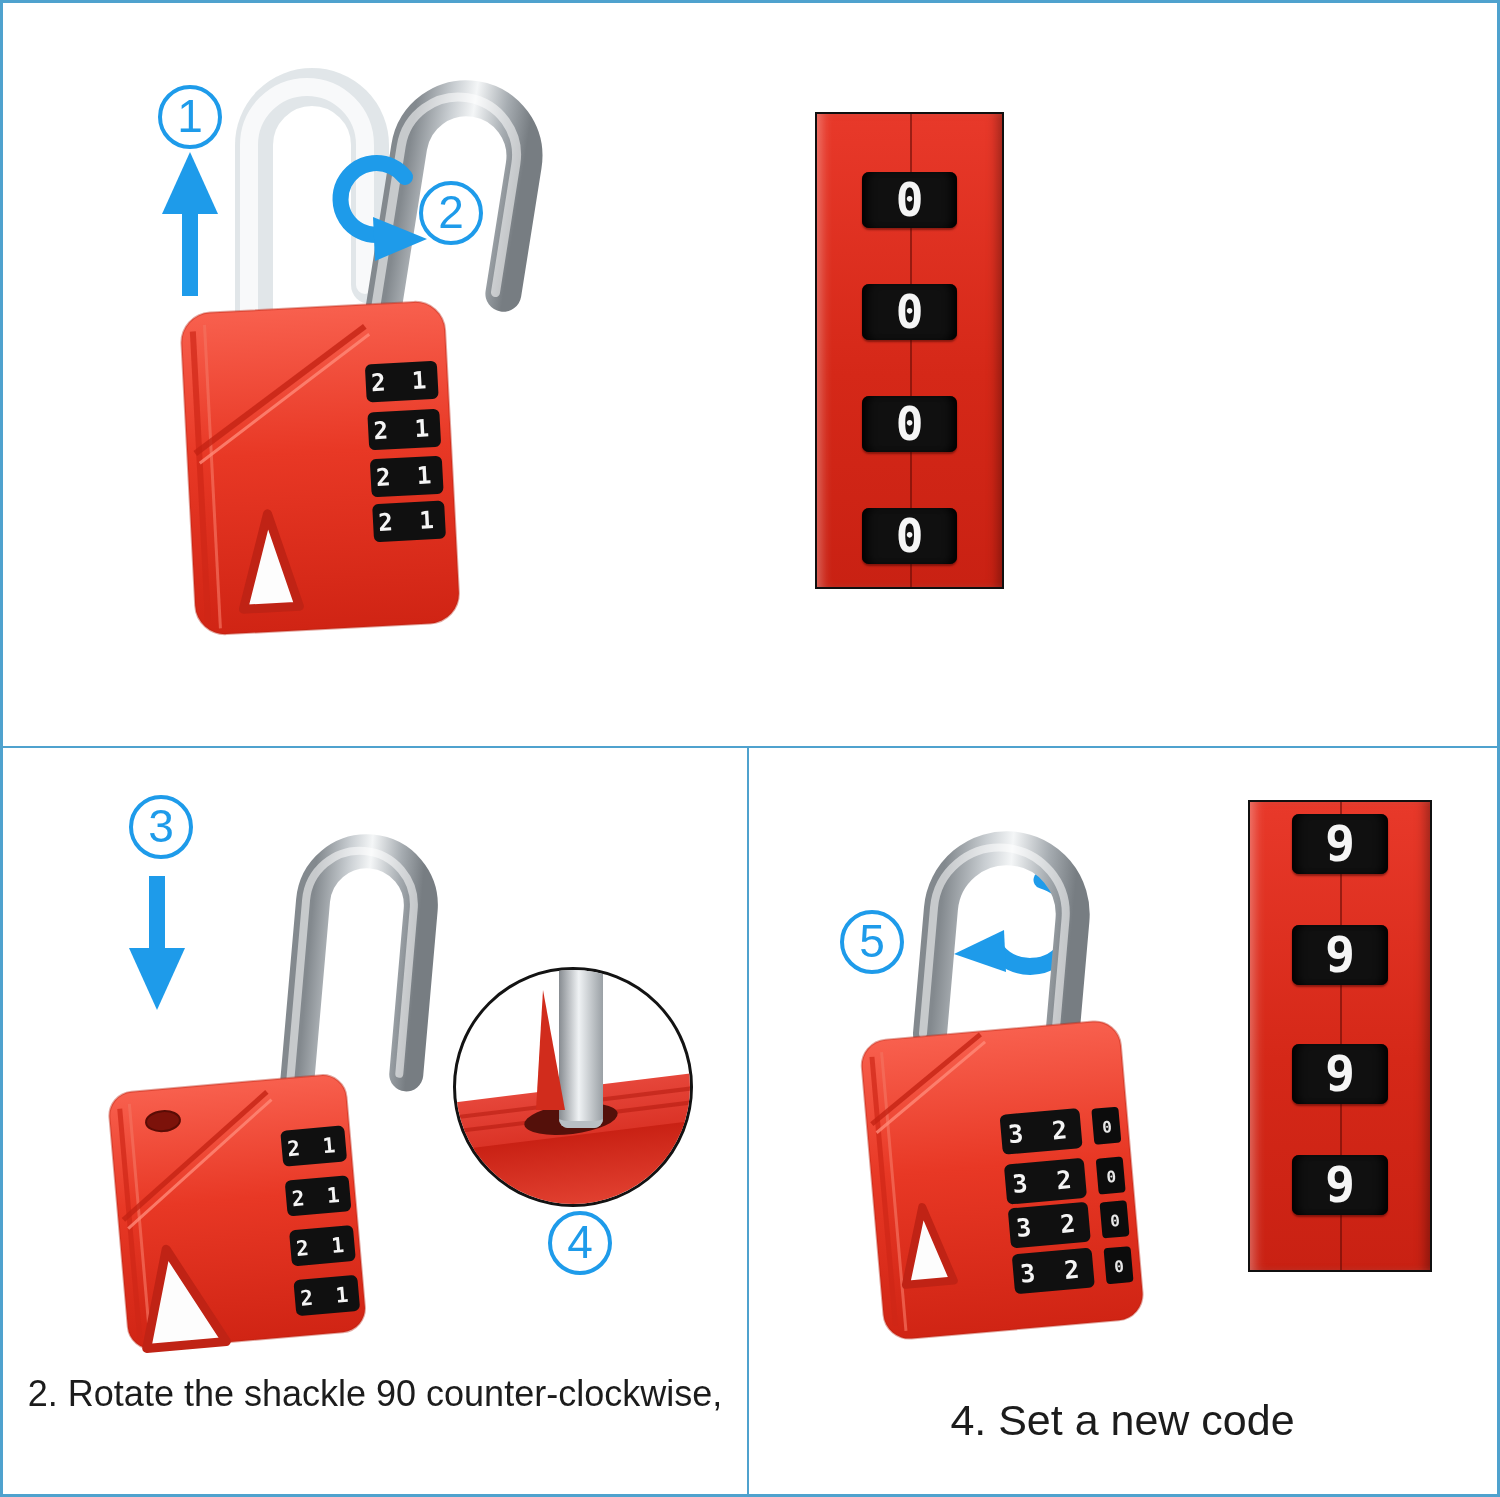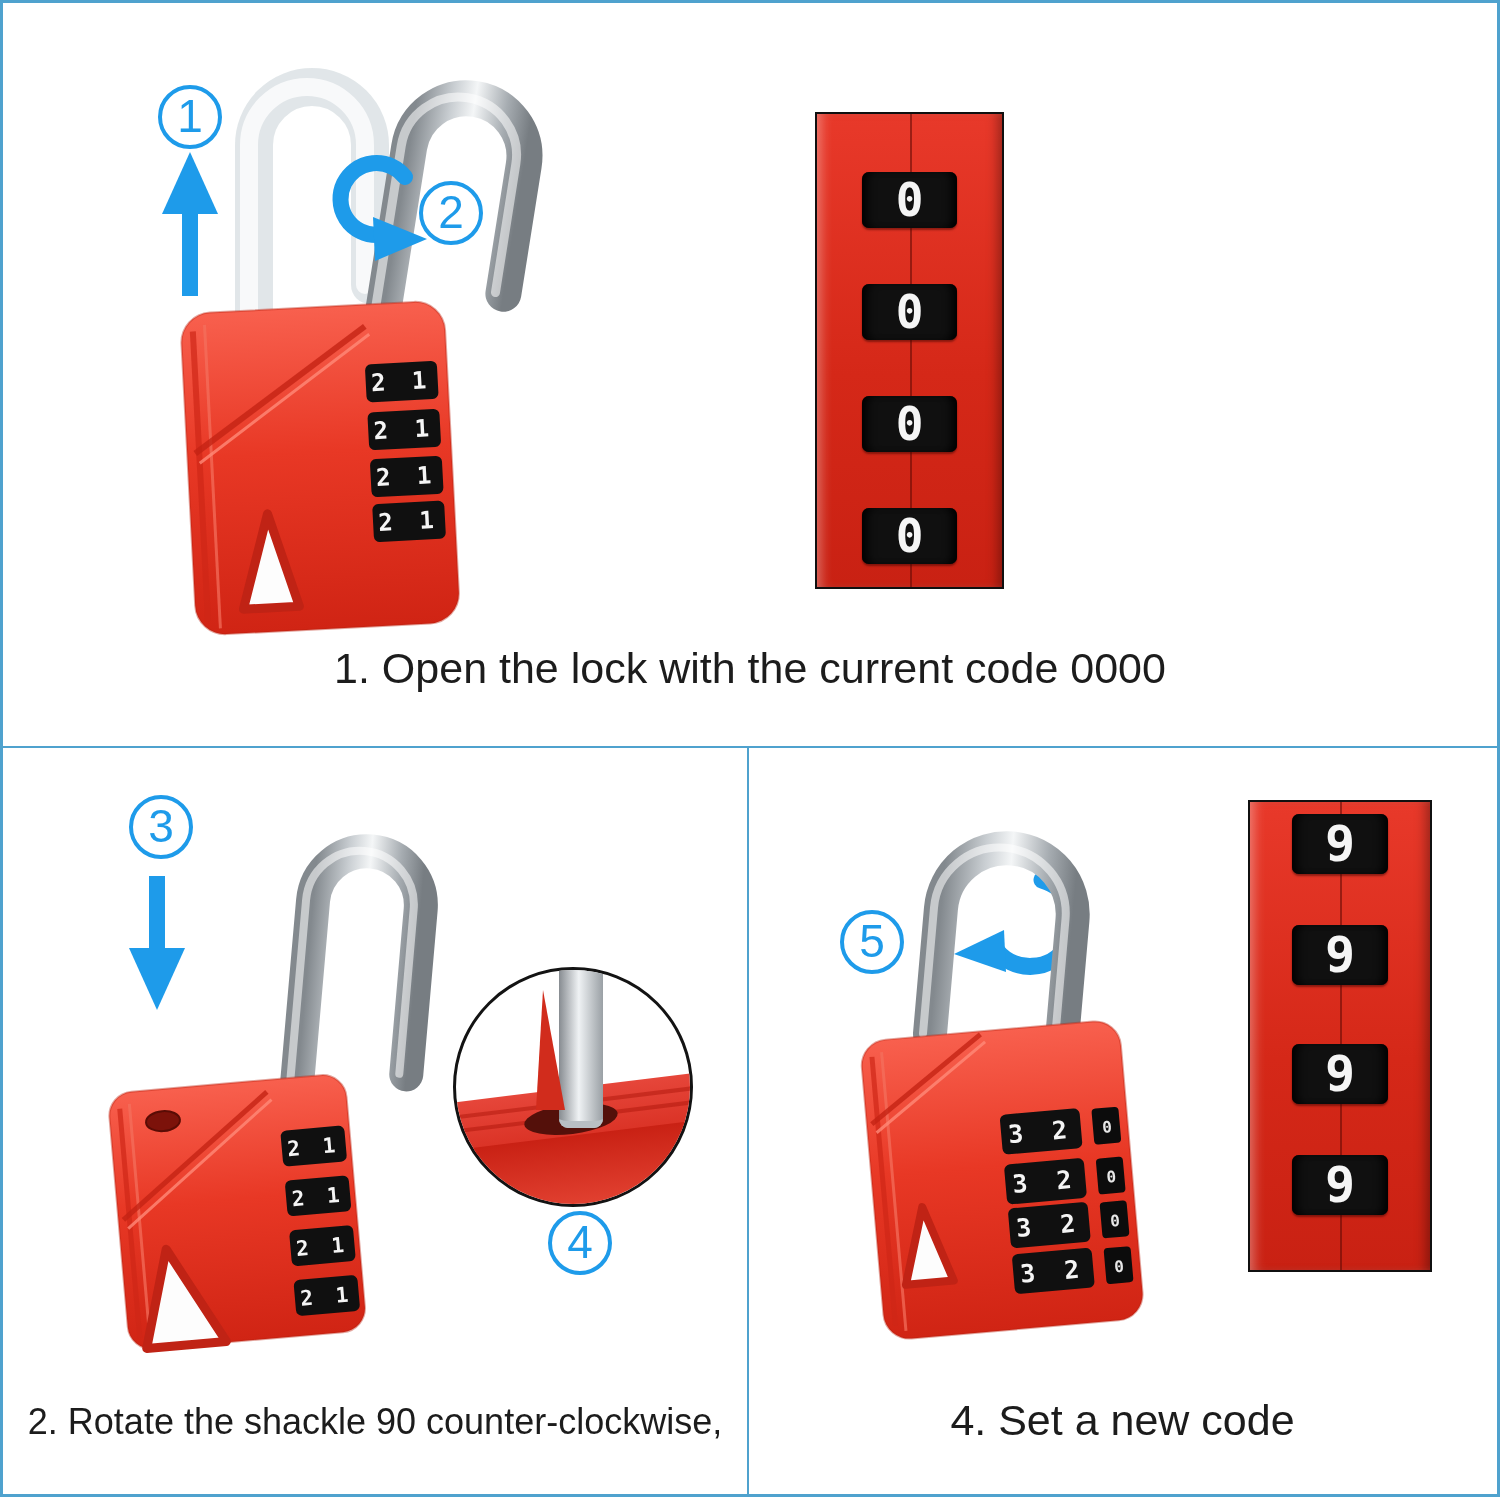--- a/index.html
+++ b/index.html
@@ -9,21 +9,21 @@
   .hline{position:absolute;left:0;top:746px;width:1500px;height:2px;background:#4FA2CE;}
   .vline{position:absolute;left:747px;top:746px;width:2px;height:751px;background:#4FA2CE;}
   .sec{position:absolute;inset:0;}
 
   .badge{position:absolute;width:56px;height:56px;border:4px solid #1E9BEA;border-radius:50%;
          color:#1E9BEA;font-size:46px;line-height:54px;text-align:center;background:transparent;}
   .caption{position:absolute;color:#1c1c1c;text-align:center;}
   .cap1{left:0;width:1500px;top:644px;font-size:43px;}
   .cap2{left:5px;width:740px;top:1372px;font-size:36px;line-height:44px;}
   .cap3{left:750px;width:745px;top:1396px;font-size:43px;}
-  .cap-line{display:block;margin-top:28px;}
+  .cap-line{display:block;}
 
   .arrow-svg{position:absolute;overflow:visible;}
 
   .closeup-panel{position:absolute;border:2px solid #101010;
          background:linear-gradient(180deg,#e8392a 0%,#d52818 55%,#c92113 100%);
          box-shadow:inset 10px 0 12px -6px rgba(255,255,255,.35), inset -10px 0 12px -6px rgba(0,0,0,.35);}
   .seam{position:absolute;left:50%;top:0;bottom:0;width:2px;background:rgba(95,10,4,.55);}
   .cdial{position:absolute;background:#101010;border-radius:7px;display:flex;align-items:center;
          justify-content:center;color:#f5f5f5;font-family:"DejaVu Sans Mono",monospace;font-weight:700;
          box-shadow:inset 10px 0 10px -5px #000, inset -10px 0 10px -5px #000, 0 2px 2px rgba(60,5,2,.5);}
@@ -123,21 +123,20 @@
         <span>0</span>
         </div>
       <div class="cdial c0" style="left:45px;top:282px;width:95px;height:56px;">
         <span>0</span>
         </div>
       <div class="cdial c0" style="left:45px;top:394px;width:95px;height:56px;">
         <span>0</span>
         </div>
     </div>
 
-    <div class="caption cap1">1. Open the lock with the current code 0000</div>
   </div>
 
   <div class="sec">
 
     <div class="badge" style="left:129px;top:795px;">3</div>
 
     <svg class="arrow-svg" style="left:125px;top:876px;" width="64" height="136" viewBox="0 0 64 136">
       <rect x="24" y="0" width="16" height="78" fill="#1E9BEA"></rect>
       <polygon points="4,72 60,72 32,134" fill="#1E9BEA"></polygon>
     </svg>

